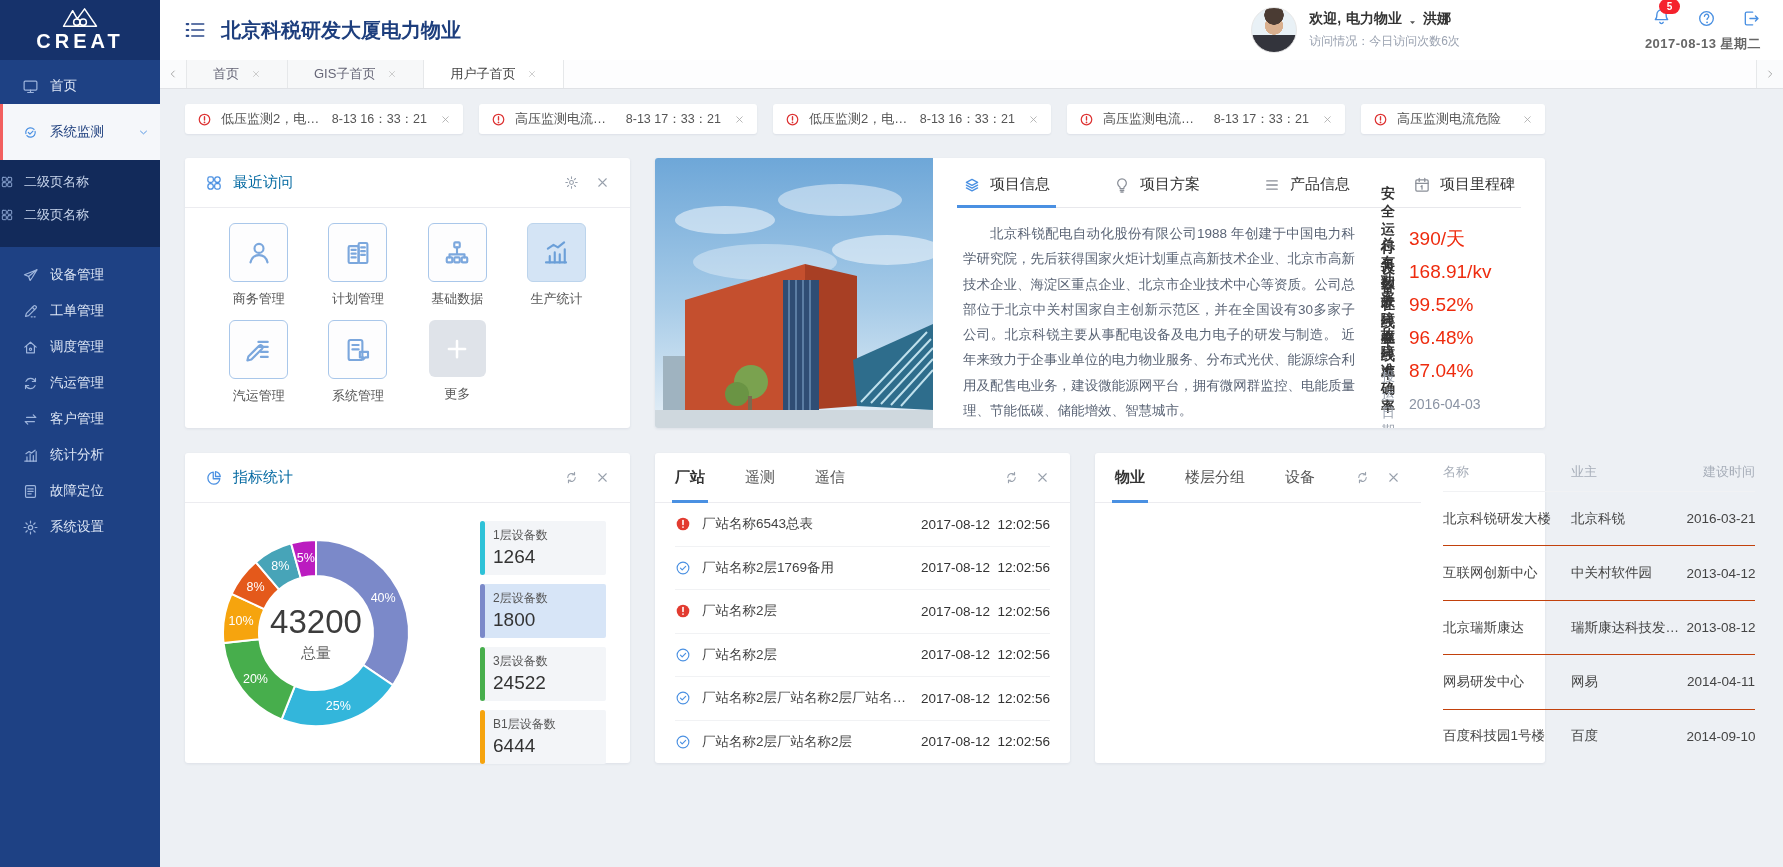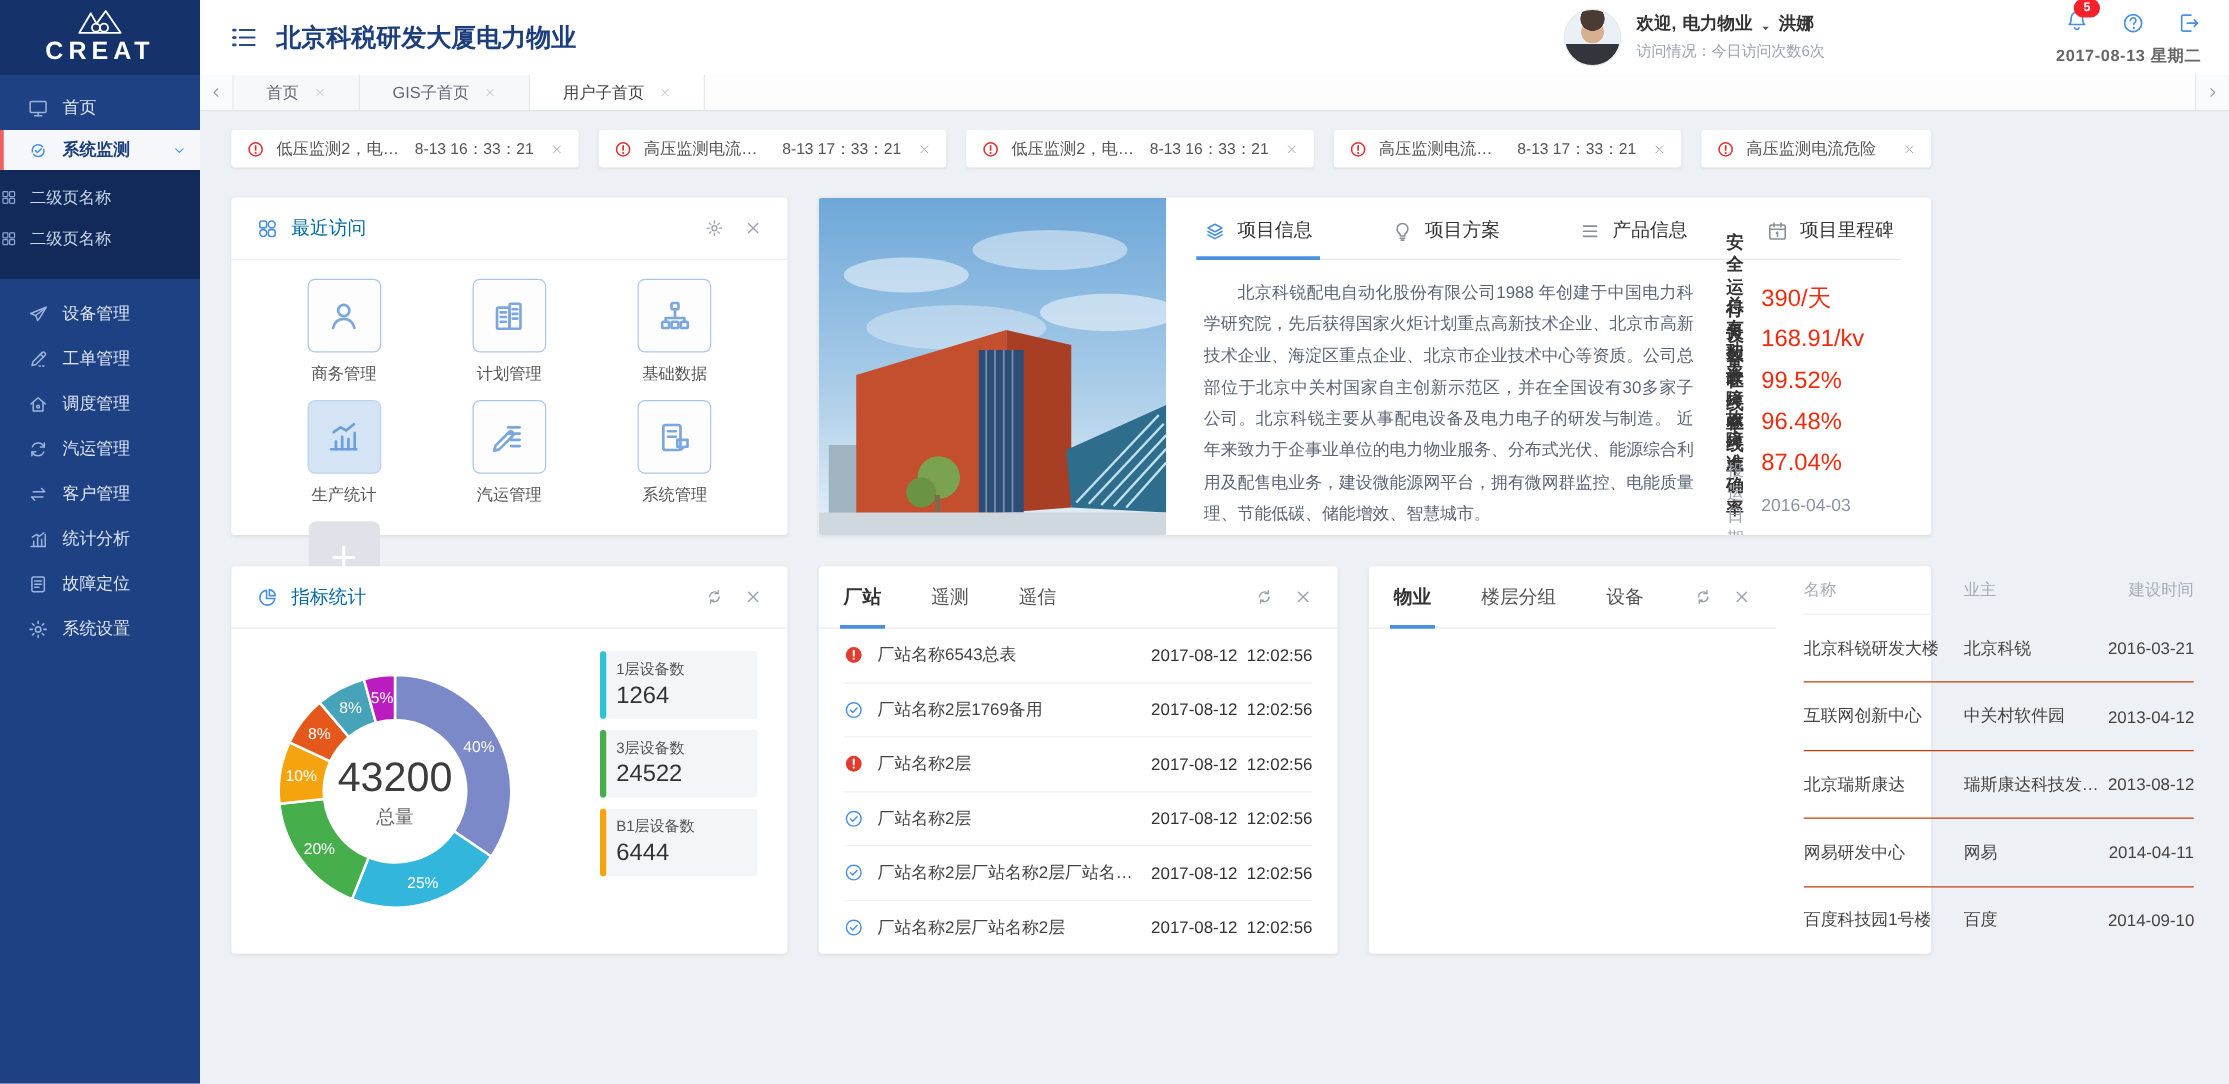--- a/index.html
+++ b/index.html
@@ -9,21 +9,21 @@
   .app{display:flex;height:867px}
 
   
   .sidebar{width:160px;flex-shrink:0;background:#1e4184;display:flex;flex-direction:column}
   .logo{height:60px;background:#16326b;display:flex;flex-direction:column;align-items:center;justify-content:center;gap:1px}
   .logo .icon{width:42px;height:22px}
   .logo-text{font-size:20px;font-weight:bold;letter-spacing:4px;color:#fff}
   .side-nav{margin-top:8px}
   .side-item{height:36px;display:flex;align-items:center;gap:11px;padding-left:22px;font-size:13.5px;color:#dde6f5;cursor:pointer;position:relative}
   .side-item .icon{width:17px;height:17px;color:#9db4dc}
-  .side-item.active{height:32px;background:#f5f7fa;color:#1d3e7d;font-weight:bold;border-left:3px solid #f25f5f;padding-left:19px}
+  .side-item.active{height:56px;background:#f5f7fa;color:#1d3e7d;font-weight:normal;border-left:3px solid #f25f5f;padding-left:19px}
   .side-item.active .icon{color:#4a90e2}
   .si-caret{position:absolute;right:10px;width:13px !important;height:13px !important;color:#4a90e2 !important}
   .side-sub{background:#122a5a;padding:5px 0 16px;margin-bottom:10px}
   .side-sub-item{height:33px;display:flex;align-items:center;gap:10px;font-size:13px;color:#c9d6ec;cursor:pointer}
   .side-sub-item .icon{width:14px;height:14px;color:#8da6d2}
 
   
   .main{flex:1;display:flex;flex-direction:column;min-width:0}
   .topbar{height:60px;background:#fff;display:flex;align-items:center;padding:0 22px 0 24px;flex-shrink:0}
   .list-btn{color:#2c4a8a;margin-right:15px;width:22px;height:22px;cursor:pointer}
@@ -66,21 +66,21 @@
   .row{display:flex;gap:25px;margin-bottom:25px}
   .panel{background:#fff;border-radius:3px;box-shadow:0 1px 3px rgba(20,40,80,.08)}
   .panel-head{height:49px;display:flex;align-items:center;gap:10px;padding:0 20px;border-bottom:1px solid #ececf0}
   .panel-head .p-icon{width:18px;height:18px;color:#4a90e2}
   .panel-title{font-size:15px;color:#0369a1;flex:1}
   .panel-tools{display:flex;gap:16px;color:#98a0ac;margin-left:auto}
   .panel-tools .icon{width:15px;height:15px;cursor:pointer}
 
   
   .recent-panel{width:445px;height:270px;flex-shrink:0}
-  .recent-grid{display:grid;grid-template-columns:repeat(3,1fr);padding:15px 24px 0;row-gap:12px}
+  .recent-grid{display:grid;grid-template-columns:repeat(4,1fr);padding:15px 24px 0;row-gap:12px}
   .shortcut{display:flex;flex-direction:column;align-items:center;gap:8px;cursor:pointer}
   .tile{width:57px;height:57px;border:1px solid #a9c7ea;border-radius:6px;display:flex;align-items:center;justify-content:center;color:#7ba7dd;background:#fdfdfe}
   .tile .icon{width:30px;height:30px}
   .tile.filled{background:#d4e4f5;border-color:#bcd4ec;color:#6b9fd8}
   .tile.more{background:#dfe3e9;border:none;color:#fff}
   .shortcut-label{font-size:13px;color:#555}
 
   
   .project-panel{flex:1;height:270px;display:flex;overflow:hidden;min-width:0}
   .photo{width:278px;height:100%;flex-shrink:0}
@@ -729,20 +729,25 @@
                 <div class="donut-num">43200</div>
                 <div class="donut-cap">总量</div>
               </div>
             </div>
             <div class="legend" id="legend">
                 <div class="legend-item">
                   <span class="legend-bar" style="background: rgb(46, 194, 216);"></span>
                   <div class="legend-label">1层设备数</div>
                   <div class="legend-value">1264</div>
                 </div>
+                <div class="legend-item hl">
+                  <span class="legend-bar" style="background: rgb(123, 137, 201);"></span>
+                  <div class="legend-label">2层设备数</div>
+                  <div class="legend-value">1800</div>
+                </div>
                 <div class="legend-item">
                   <span class="legend-bar" style="background: rgb(71, 174, 76);"></span>
                   <div class="legend-label">3层设备数</div>
                   <div class="legend-value">24522</div>
                 </div>
                 <div class="legend-item">
                   <span class="legend-bar" style="background: rgb(246, 164, 14);"></span>
                   <div class="legend-label">B1层设备数</div>
                   <div class="legend-value">6444</div>
                 </div>

